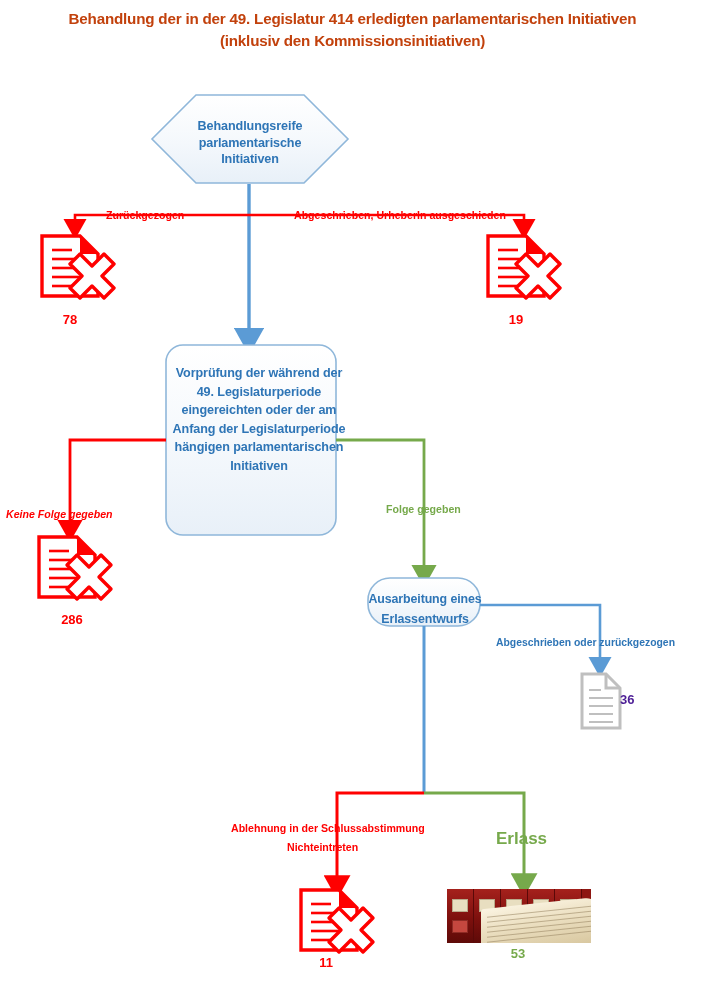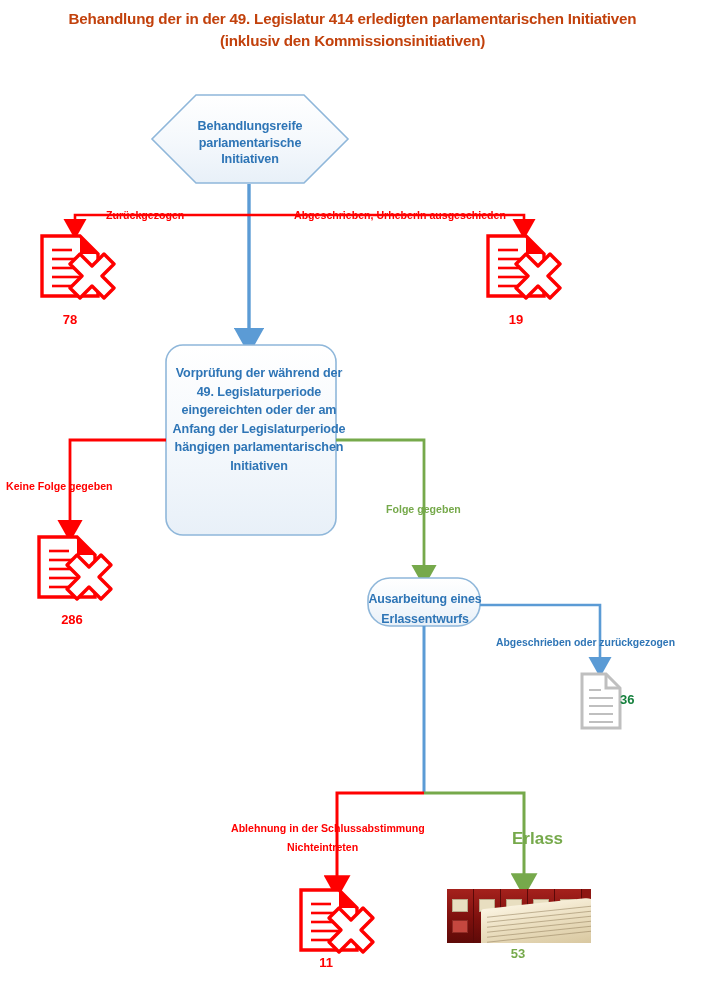--- a/index.html
+++ b/index.html
@@ -40,31 +40,31 @@
   .aus-text{left:366px;top:581px;width:118px;line-height:20px;font-size:12.4px;}
 
   
   .lbl{position:absolute;font-weight:bold;white-space:nowrap;}
   .lbl-red{color:#FF0000;font-size:10.6px;}
   .lbl-green{color:#76A94B;font-size:10.6px;}
   .lbl-blue{color:#2E75B6;font-size:10.6px;}
 
   .lbl-zurueck{left:106px;top:209px;}
   .lbl-abgeschr{left:294px;top:209px;}
-  .lbl-keine{left:6px;top:480px;}
+  .lbl-keine{left:6px;top:508px;font-style:italic;}
   .lbl-folge{left:386px;top:503px;}
   .lbl-abg-oder{left:496px;top:637px;font-size:10.4px;}
   .lbl-abl1{left:231px;top:822px;}
   .lbl-abl2{left:287px;top:841px;}
-  .lbl-erlass{left:496px;top:829px;color:#76A94B;font-size:17px;font-weight:bold;margin-left:16px;}
+  .lbl-erlass{left:496px;top:829px;color:#76A94B;font-size:17px;font-weight:bold;}
 
   
   .cnt{position:absolute;font-weight:bold;font-size:13px;text-align:center;}
   .cnt-red{color:#FF0000;}
-  .cnt-blue{color:#15803d;}
+  .cnt-blue{color:#4c1d95;}
   .cnt-green{color:#76A94B;}
   .cnt-78{left:50px;top:312px;width:40px;}
   .cnt-19{left:496px;top:312px;width:40px;}
   .cnt-217{left:48px;top:612px;width:48px;}
   .cnt-36{left:620px;top:692px;width:30px;text-align:left;}
   .cnt-11{left:306px;top:955px;width:40px;}
   .cnt-53{left:498px;top:946px;width:40px;}
 
   
   .books{

